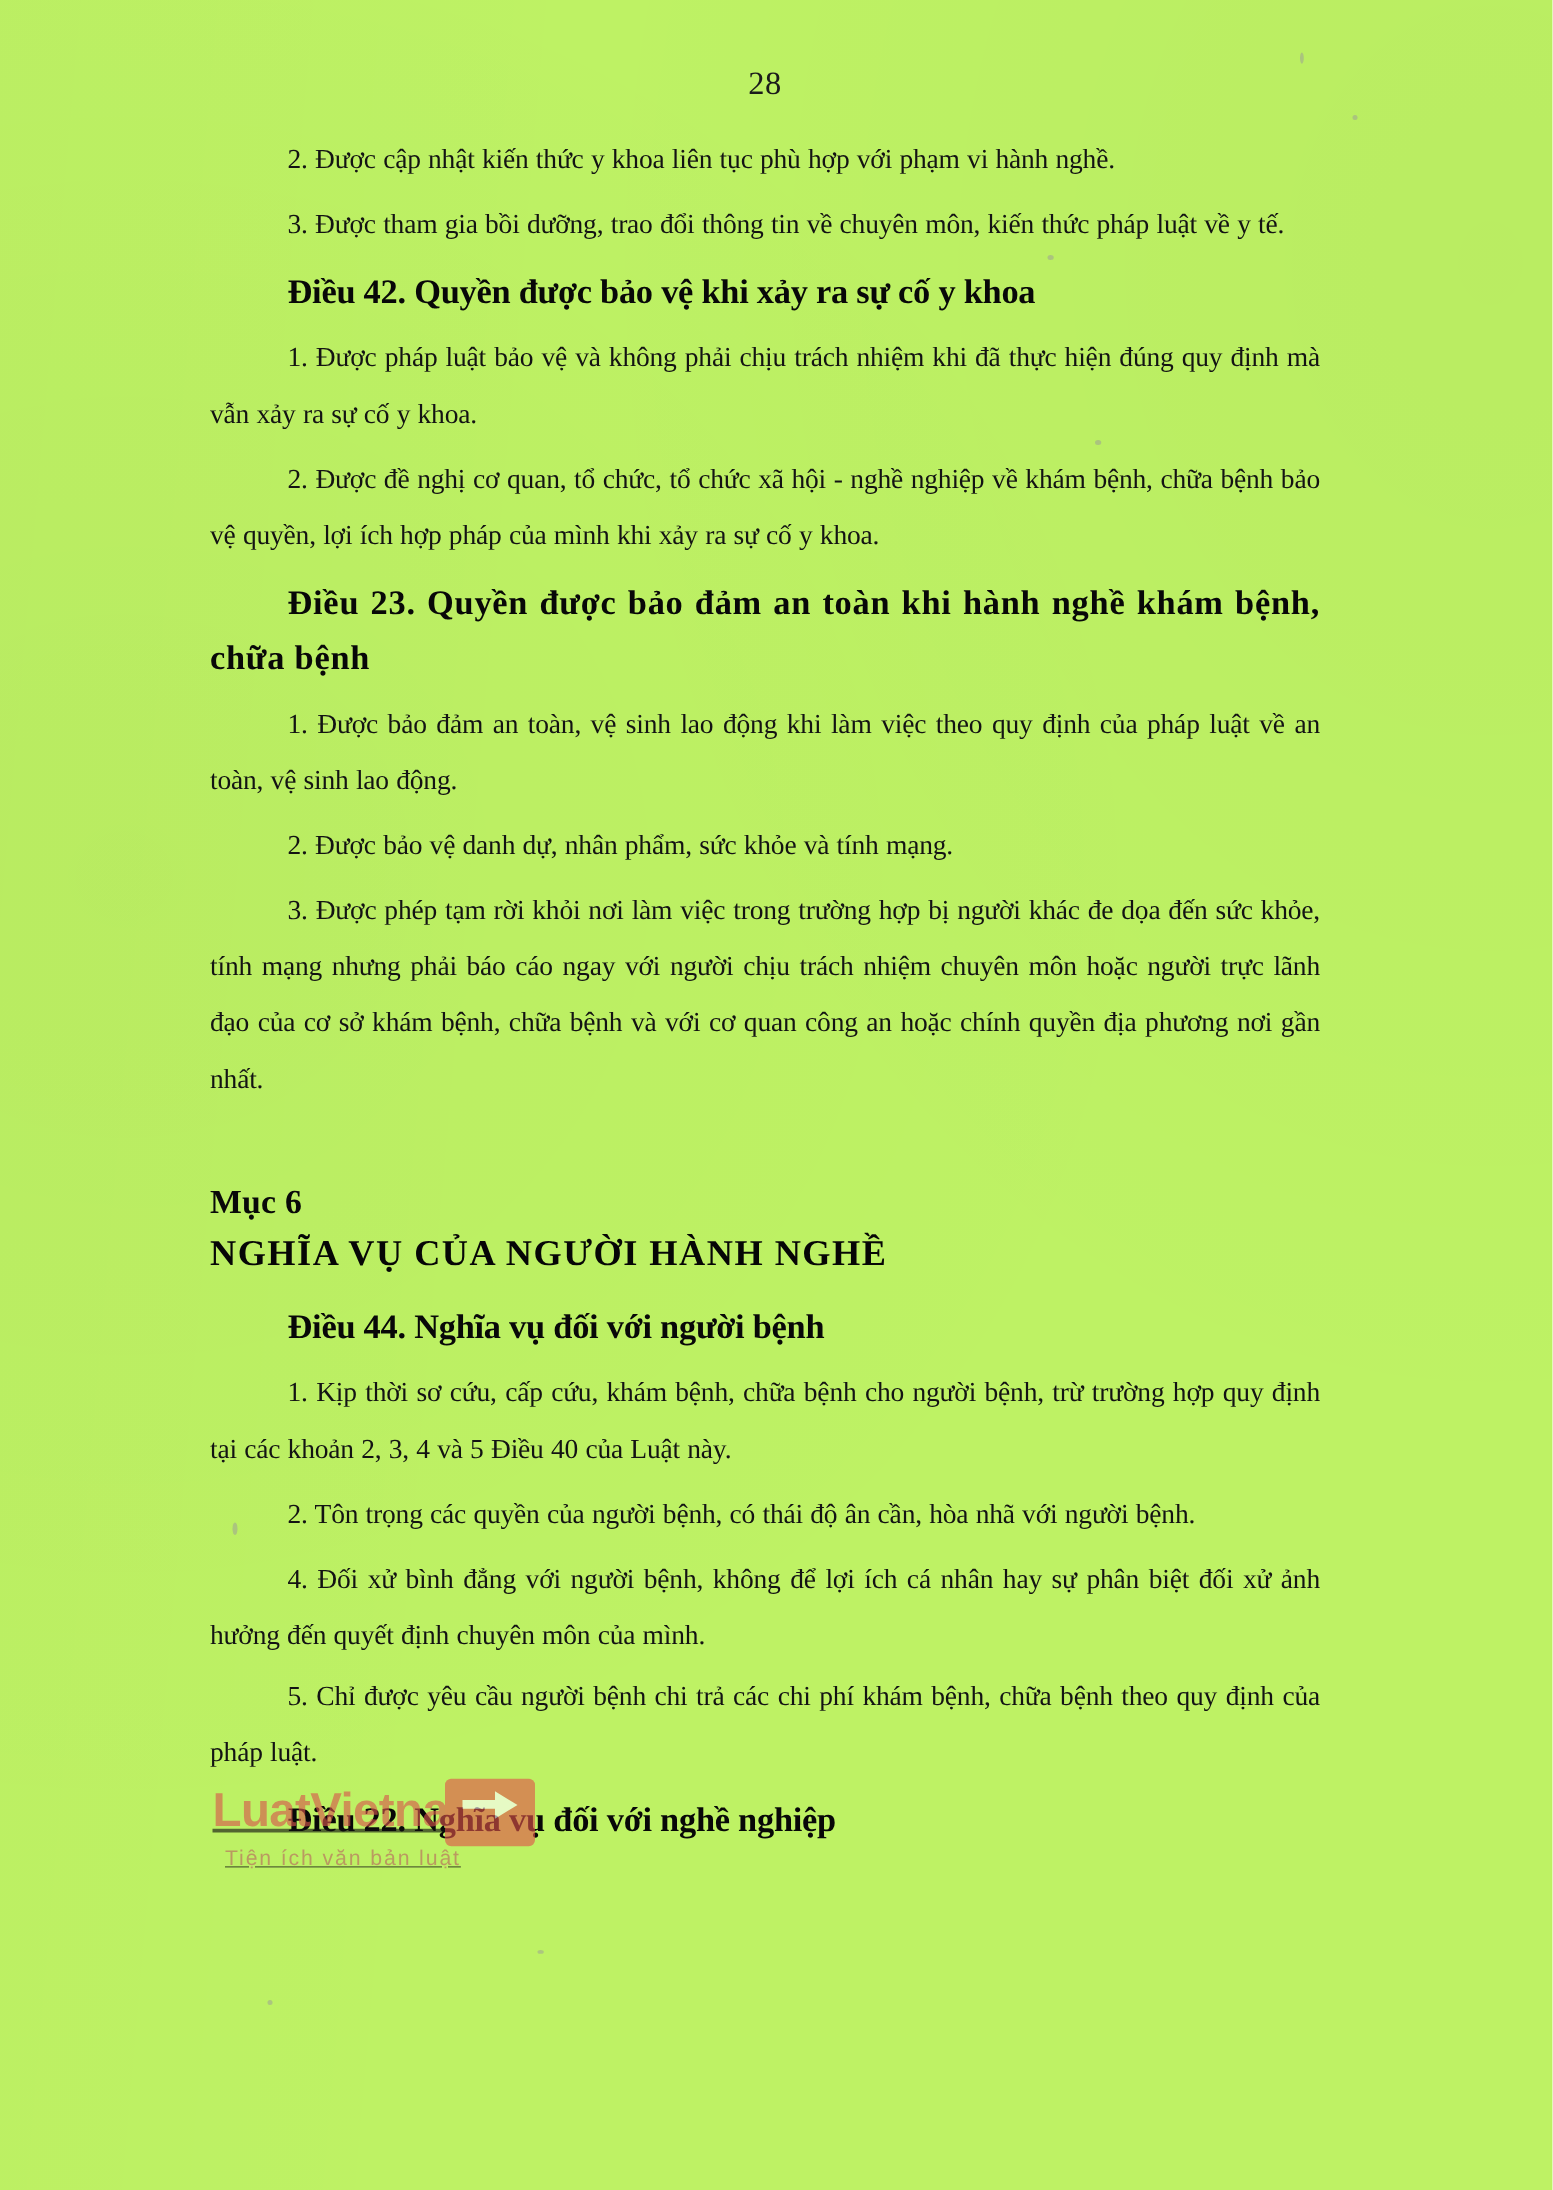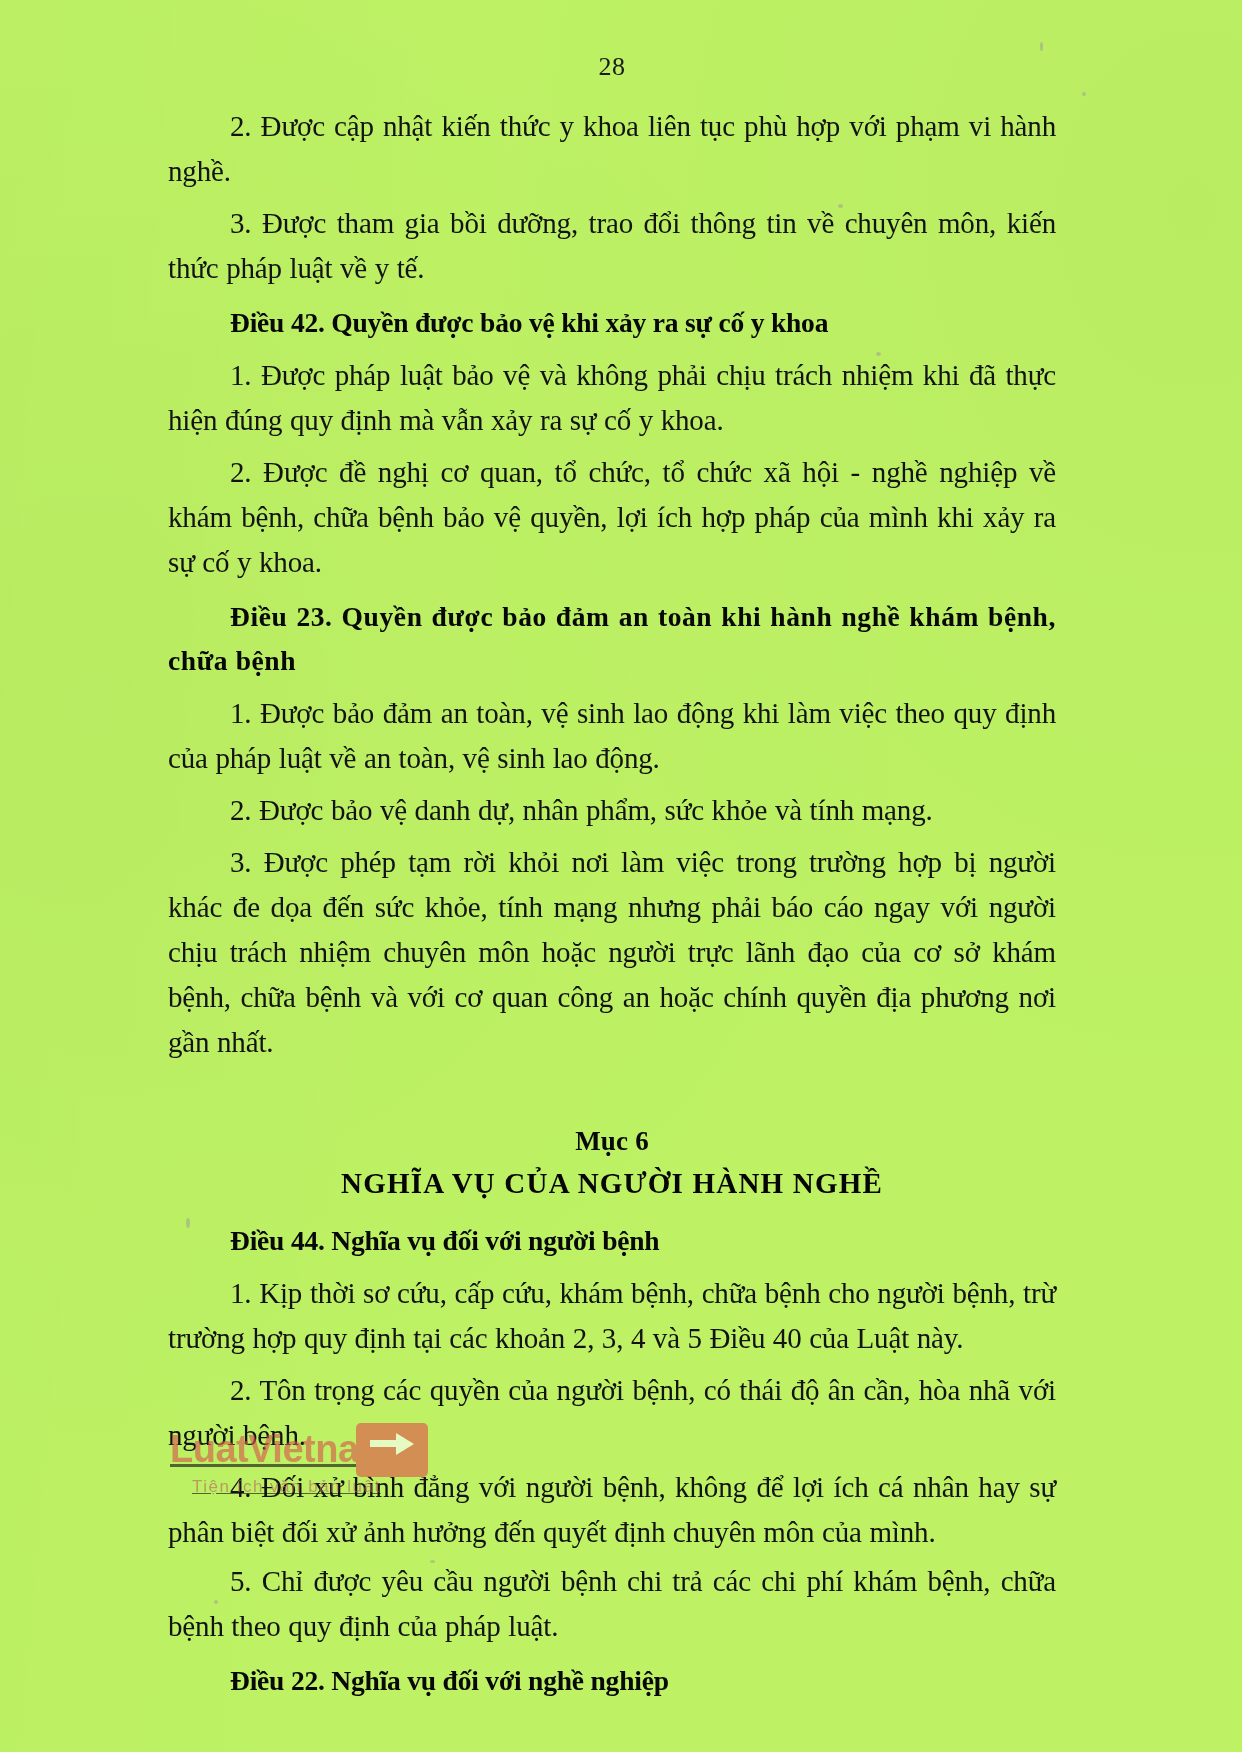--- a/index.html
+++ b/index.html
@@ -43,21 +43,21 @@
   .page-number {
     text-align: center;
     font-size: 26px;
     letter-spacing: 0.5px;
     margin: 0 0 22px 0;
     color: #1b1b1b;
   }
 
   p.para {
     margin: 0 0 7px 0;
-    font-size: 29px;
+    font-size: 22px;
     line-height: 45px;
     text-align: justify;
     text-indent: 62px;
     letter-spacing: -0.15px;
     word-spacing: 0.5px;
     color: #131313;
   }
 
   p.para.tight {
     margin-bottom: 4px;
@@ -74,21 +74,20 @@
   }
 
   h3.article.wide {
     letter-spacing: 0.6px;
     text-align: justify;
   }
 
   .section-block {
     margin-top: 56px;
     margin-bottom: 14px;
-    text-align: center;
   }
 
   .section-label {
     font-size: 27px;
     font-weight: bold;
     line-height: 40px;
     letter-spacing: 0.2px;
     color: #090909;
   }
 
@@ -119,21 +118,21 @@
     line-height: 40px;
     display: block;
   }
   .wm-sub {
     font-family: "Liberation Sans", sans-serif;
     font-size: 17px;
     color: #b8655f;
     letter-spacing: 1.5px;
     display: block;
     margin-top: 8px;
-    margin-left: 22px;
+    margin-left: 10px;
   }
   .wm-logo {
     position: absolute;
     left: 186px;
     top: -6px;
     width: 72px;
     height: 54px;
     background: #e0544a;
     border-radius: 5px;
   }

